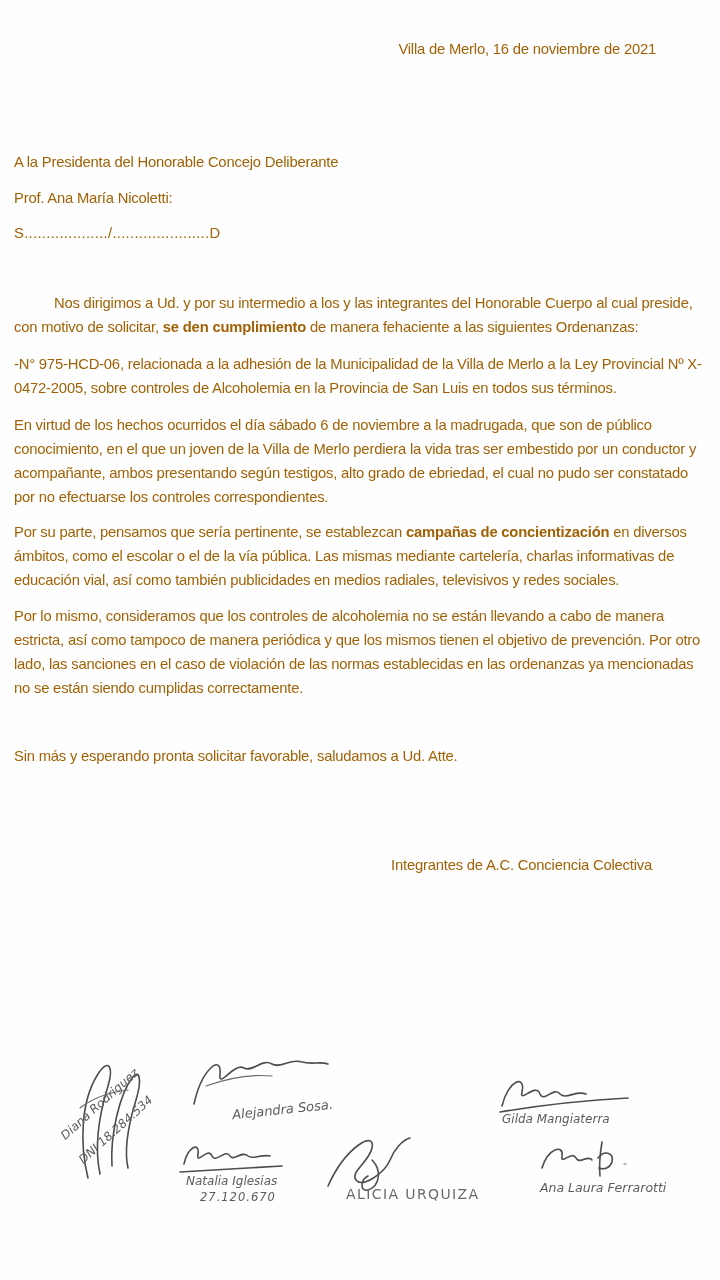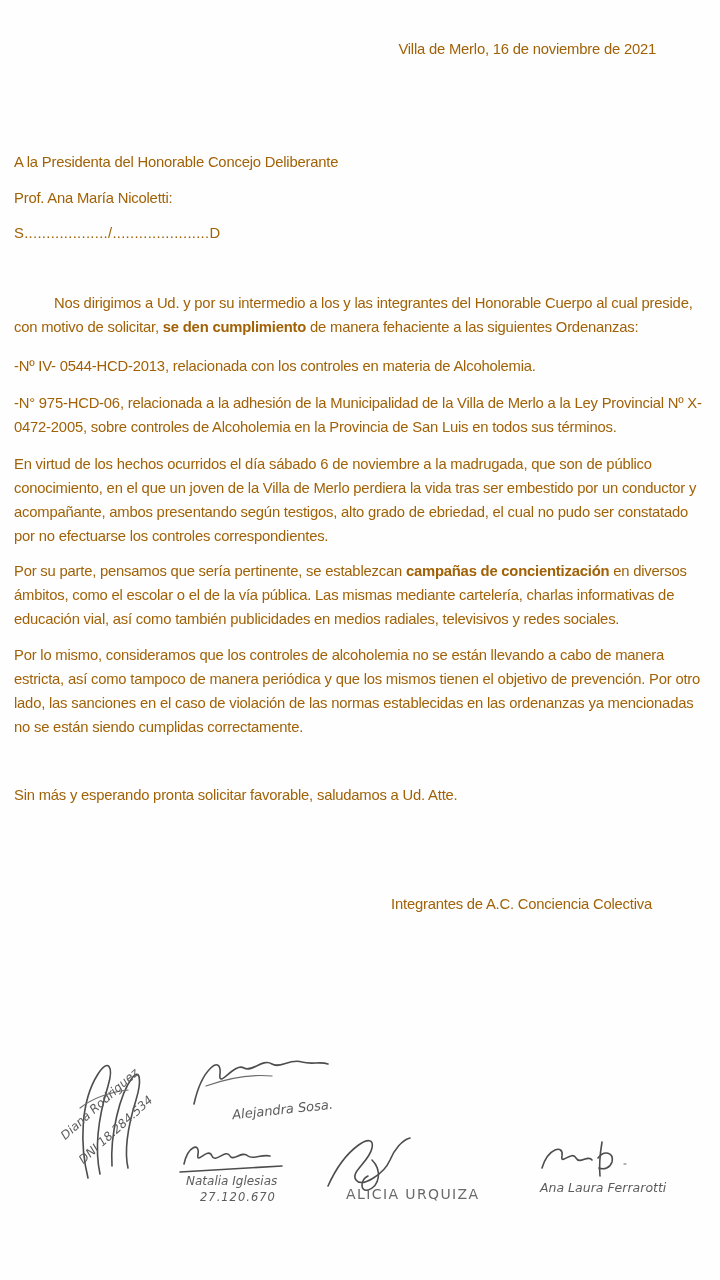--- a/index.html
+++ b/index.html
@@ -89,21 +89,20 @@
 <div class="page">
 
   <div class="line date-line">Villa de Merlo, 16 de noviembre de 2021</div>
 
   <div class="line recipient1">A la Presidenta del Honorable Concejo Deliberante</div>
   <div class="line recipient2">Prof. Ana María Nicoletti:</div>
   <div class="line sd-line">S.................../......................D</div>
 
   <p class="para p-request"><span>Nos dirigimos a Ud. y por su intermedio a los y las integrantes del Honorable Cuerpo al cual preside, con motivo de solicitar, </span><strong>se den cumplimiento</strong><span> de manera fehaciente a las siguientes Ordenanzas:</span></p>
 
-  <p class="para ord1">-Nº IV- 0544-HCD-2013, relacionada con los controles en materia de Alcoholemia.</p>
   <p class="para ord2">-N° 975-HCD-06, relacionada a la adhesión de la Municipalidad de la Villa de Merlo a la Ley Provincial Nº X-0472-2005, sobre controles de Alcoholemia en la Provincia de San Luis en todos sus términos.</p>
 
   <p class="para p-virtud">En virtud de los hechos ocurridos el día sábado 6 de noviembre a la madrugada, que son de público conocimiento, en el que un joven de la Villa de Merlo perdiera la vida tras ser embestido por un conductor y acompañante, ambos presentando según testigos, alto grado de ebriedad, el cual no pudo ser constatado por no efectuarse los controles correspondientes.</p>
   <p class="para p-parte"><span>Por su parte, pensamos que sería pertinente, se establezcan </span><strong>campañas de concientización</strong><span> en diversos ámbitos, como el escolar o el de la vía pública. Las mismas mediante cartelería, charlas informativas de educación vial, así como también publicidades en medios radiales, televisivos y redes sociales.</span></p>
 
   <p class="para p-mismo">Por lo mismo, consideramos que los controles de alcoholemia no se están llevando a cabo de manera estricta, así como tampoco de manera periódica y que los mismos tienen el objetivo de prevención. Por otro lado, las sanciones en el caso de violación de las normas establecidas en las ordenanzas ya mencionadas no se están siendo cumplidas correctamente.</p>
 
   <p class="para closing">Sin más y esperando pronta solicitar favorable, saludamos a Ud. Atte.</p>
 
   <div class="line sig-title">Integrantes de A.C. Conciencia Colectiva</div>
@@ -120,20 +119,27 @@
 
   <div class="sig sig-alejandra">
     <svg width="150" height="80" viewBox="0 0 150 80">
       <path class="stroke" d="M6 52 C14 16 34 2 32 22 C30 38 46 10 56 16 C64 21 74 6 84 12 C92 17 102 6 114 10 C124 13 132 9 140 12"></path>
       <path class="stroke thin" d="M18 34 C40 26 62 22 84 24"></path>
     </svg>
     <span class="hand alejandra-n">Alejandra Sosa.</span>
   </div>
 
 
+  <div class="sig sig-gilda">
+    <svg width="142" height="66" viewBox="0 0 142 66">
+      <path class="stroke" d="M10 38 C16 12 34 6 30 24 C27 36 44 14 48 26 C52 35 62 18 68 26 C74 32 84 22 94 26"></path>
+      <path class="stroke" d="M8 44 C50 37 98 32 136 30"></path>
+    </svg>
+    <span class="hand gilda-n">Gilda Mangiaterra</span>
+  </div>
 
   <div class="sig sig-natalia">
     <svg width="115" height="72" viewBox="0 0 115 72">
       <path class="stroke" d="M8 28 C12 10 24 6 22 18 C20 30 32 10 36 20 C39 28 50 12 54 20 C57 26 66 14 72 20 C76 24 86 18 94 20"></path>
       <path class="stroke" d="M4 36 L106 30"></path>
     </svg>
     <span class="hand natalia-n">Natalia Iglesias</span>
     <span class="hand natalia-id">27.120.670</span>
   </div>
 

